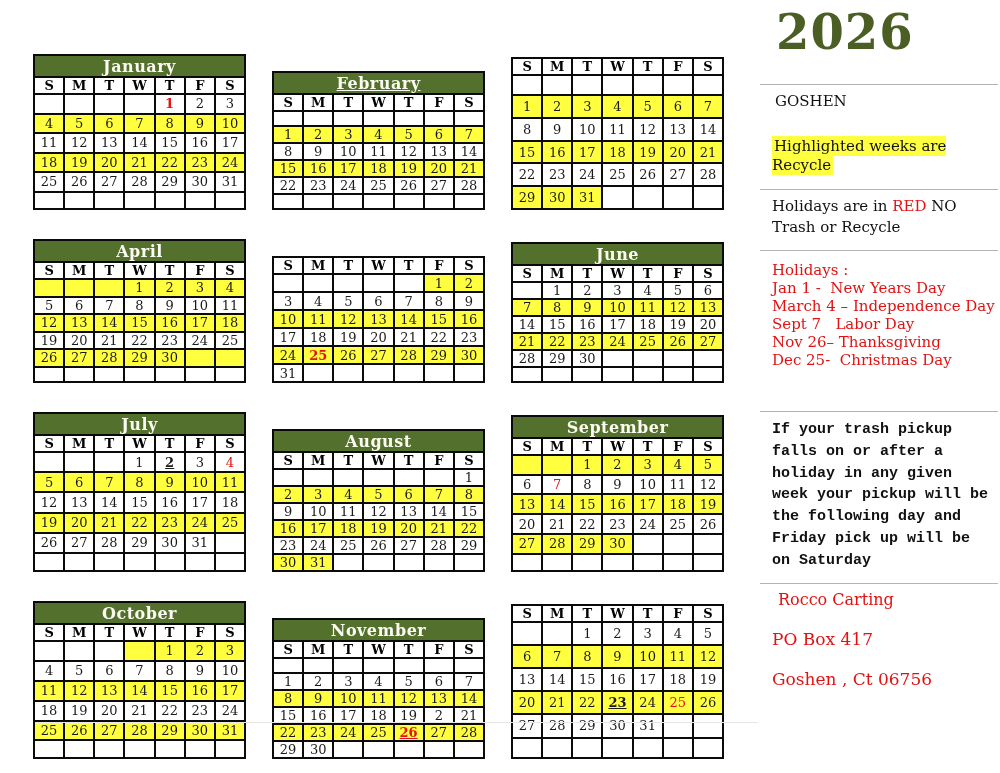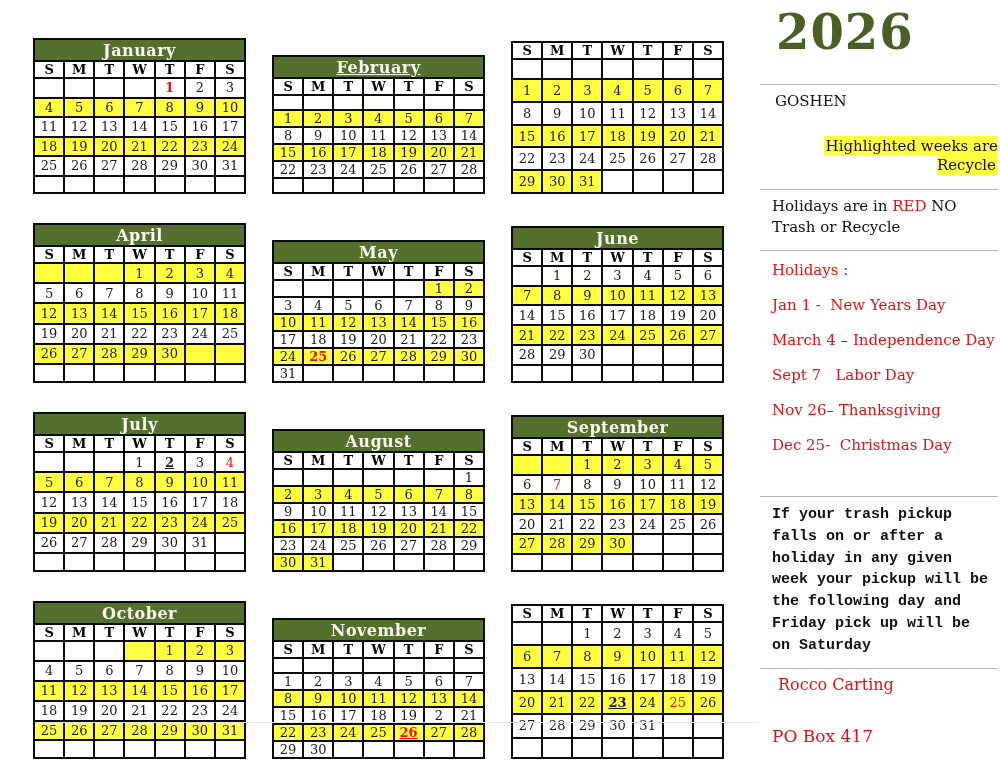--- a/index.html
+++ b/index.html
@@ -11,21 +11,21 @@
   *{box-sizing:border-box;margin:0;padding:0;}
   html,body{width:1000px;height:773px;}
   body{
     background:#ffffff;
     font-family:"DejaVu Serif","Liberation Serif",serif;
     position:relative;
     overflow:hidden;
   }
   
   #calendar-grid{
-    position:absolute;left:33px;top:38px;
+    position:absolute;left:33px;top:54px;
     display:grid;
     grid-template-columns:repeat(3,215px);
     column-gap:24px;
     row-gap:29px;
   }
   table.cal{
     border-collapse:collapse;
     width:213px;
     table-layout:fixed;
   }
@@ -76,21 +76,21 @@
   .rule{
     border-top:1px solid #b5b5b5;
     height:0;width:100%;
   }
   .town{
     font-size:15px;
     padding:7px 0 0 15px;
     margin-bottom:26px;
     color:#111;
   }
-  .hl-note{padding-left:12px;margin-bottom:15px;text-align:right;}
+  .hl-note{padding-left:12px;margin-bottom:15px;}
   .hl-note .hl{
     background:var(--yellow);
     font-size:15px;
     padding:1px 2px;
     color:#111;
   }
   .holiday-note{
     font-size:15px;
     line-height:1.45;
     padding:6px 0 0 12px;
@@ -101,21 +101,20 @@
   .holiday-note .red{color:var(--red);}
   .holidays{padding-left:12px;}
   .holiday-title{
     color:var(--red);
     font-size:15px;
     margin-top:10px;
   }
   .holiday-item{
     color:var(--red);
     font-size:15px;
-    margin-top:17px;
     white-space:pre-wrap;
   }
   .rule4{margin-top:42px;}
   .pickup-note{
     font-size:15px;
     font-weight:bold;
     line-height:1.45;
     padding:7px 0 0 12px;
     margin-bottom:12px;
     width:236px;
@@ -125,21 +124,21 @@
   .contact{padding-left:12px;}
   .contact-name{
     color:var(--red);
     font-size:16px;
     margin-top:6px;
     padding-left:6px;
   }
   .contact-line{
     color:var(--red);
     font-size:17px;
-    margin-top:32px;
+    margin-top:20px;
   }
   
   .footer-rule{
     position:absolute;left:35px;top:722px;width:723px;
     border-top:1px solid #e7e7e7;
   }
 </style>
 </head>
 <body>
 
@@ -424,23 +423,20 @@
           <td></td>
           <td></td>
           <td></td>
           <td></td>
           <td></td>
         </tr>
       </tbody>
     </table>
     <table class="cal">
       <thead>
-        <tr>
-          <th colspan="7" class="mtitle">May</th>
-        </tr>
         <tr>
           <th class="dow">S</th>
           <th class="dow">M</th>
           <th class="dow">T</th>
           <th class="dow">W</th>
           <th class="dow">T</th>
           <th class="dow">F</th>
           <th class="dow">S</th>
         </tr>
       </thead>

